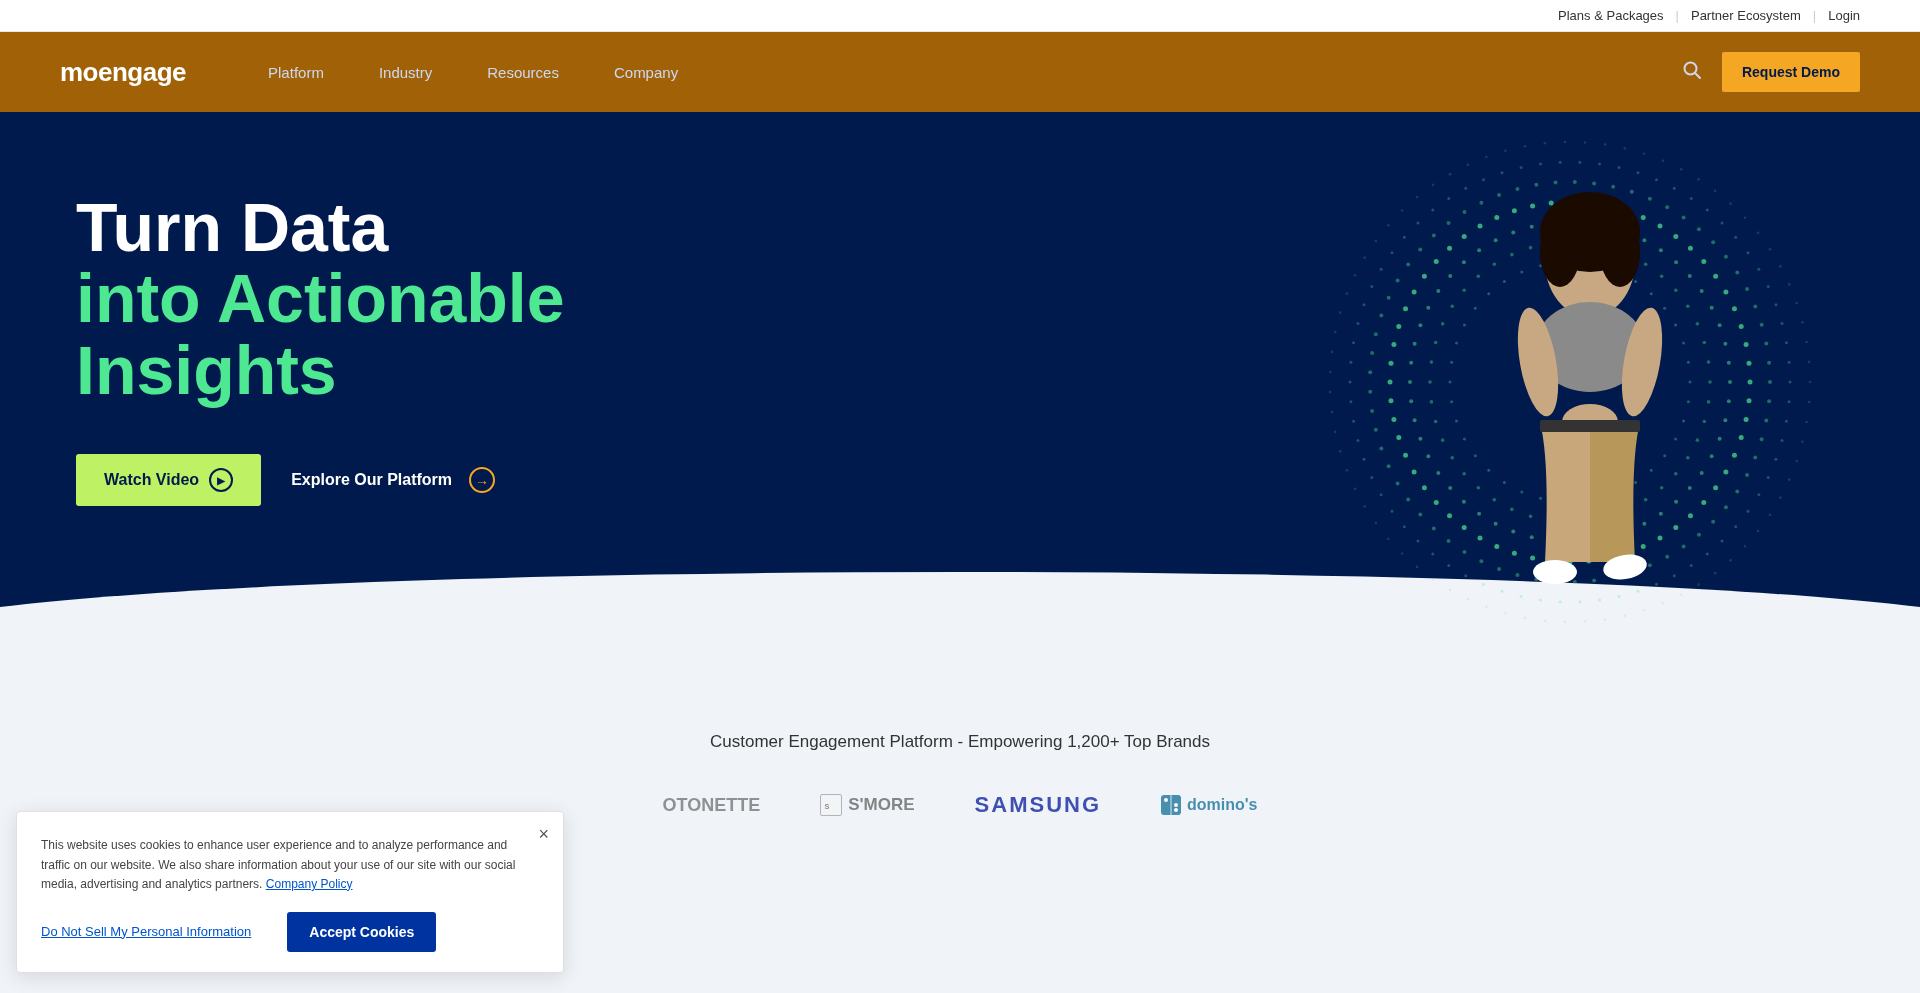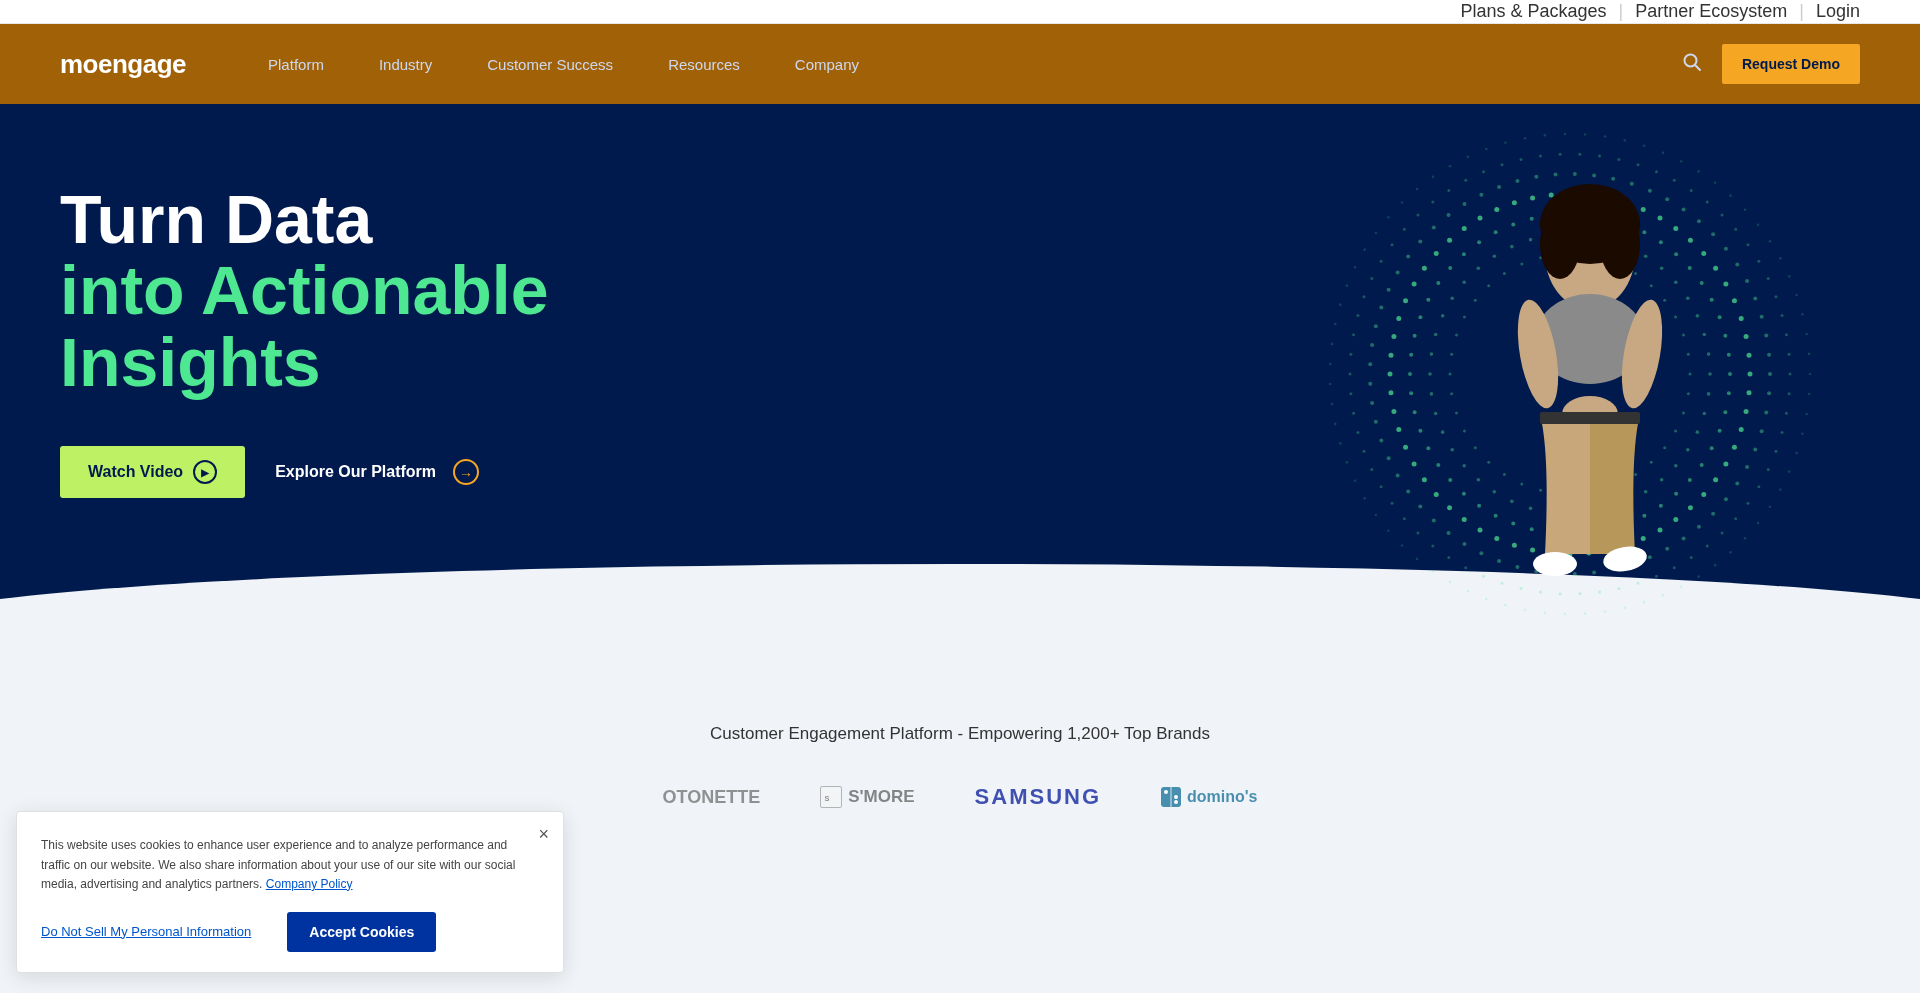--- a/index.html
+++ b/index.html
@@ -5,23 +5,23 @@
     * { margin: 0; padding: 0; box-sizing: border-box; }
     body { font-family: -apple-system, BlinkMacSystemFont, 'Segoe UI', sans-serif; background: #f0f4f8; overflow-x: hidden; }
 
     
     .top-bar {
       background: #fff;
       border-bottom: 1px solid #e8e8e8;
       display: flex;
       justify-content: flex-end;
       align-items: center;
-      padding: 1px 60px;
+      padding: 8px 60px;
       gap: 12px;
-      font-size: 18px;
+      font-size: 13px;
       color: #333;
     }
     .top-bar a { color: #333; text-decoration: none; }
     .top-bar .sep { color: #ccc; }
 
     
     .navbar {
       background: #a16207;
       display: flex;
       align-items: center;
@@ -99,20 +99,21 @@
       width: 110%;
       height: 160px;
       background: #f0f4f8;
       border-radius: 50% 50% 0 0 / 60px 60px 0 0;
     }
 
     .hero-content {
       position: relative;
       z-index: 2;
       max-width: 700px;
+      margin-left: 16px;
     }
     .hero-title-white {
       color: #fff;
       font-size: 68px;
       font-weight: 800;
       line-height: 1.05;
       display: block;
     }
     .hero-title-green {
       color: #4de891;
@@ -298,21 +299,20 @@
   <a>Login</a>
 </div>
 
 <nav class="navbar">
   <div class="logo-text">
     <span>moengage</span>
   </div>
   <div class="nav-links">
     <a class="nav-item">Platform</a>
     <a class="nav-item">Industry</a>
-    <a class="nav-item">Customer Success</a>
     <a class="nav-item">Resources</a>
     <a class="nav-item">Company</a>
   </div>
   <div class="nav-right">
     <button class="search-icon-btn">
       <svg width="20" height="20" viewBox="0 0 20 20" fill="none" xmlns="http://www.w3.org/2000/svg">
         <circle cx="8.5" cy="8.5" r="6" stroke="#cdd8f0" stroke-width="2"></circle>
         <line x1="13" y1="13" x2="18" y2="18" stroke="#cdd8f0" stroke-width="2" stroke-linecap="round"></line>
       </svg>
     </button>

